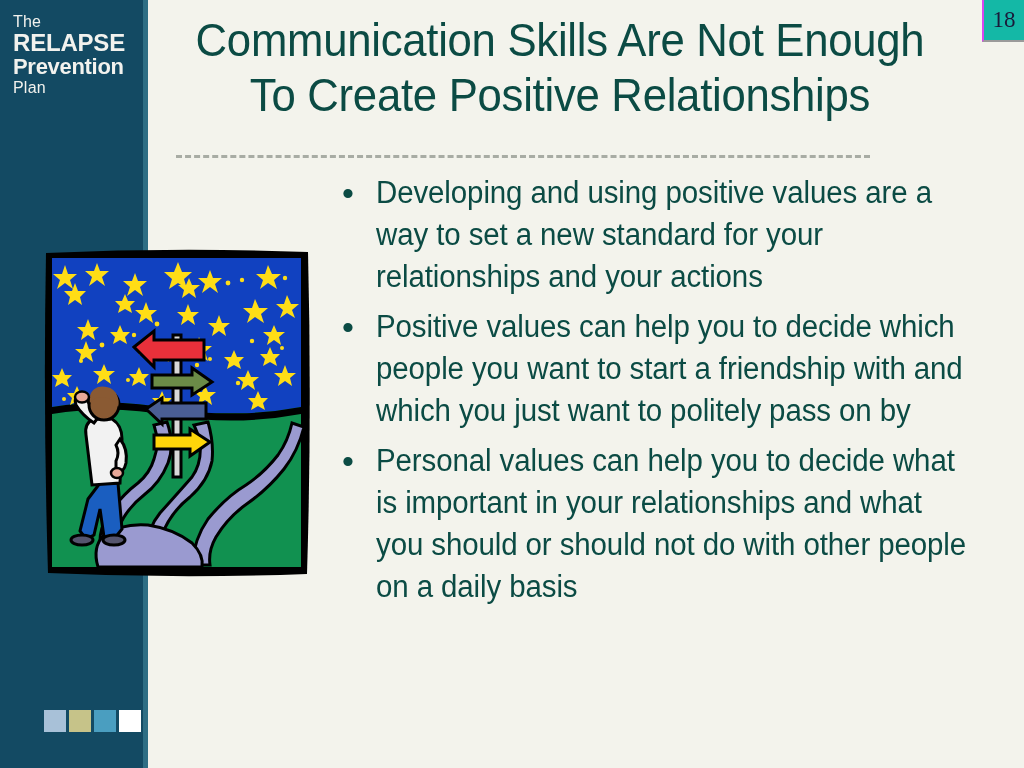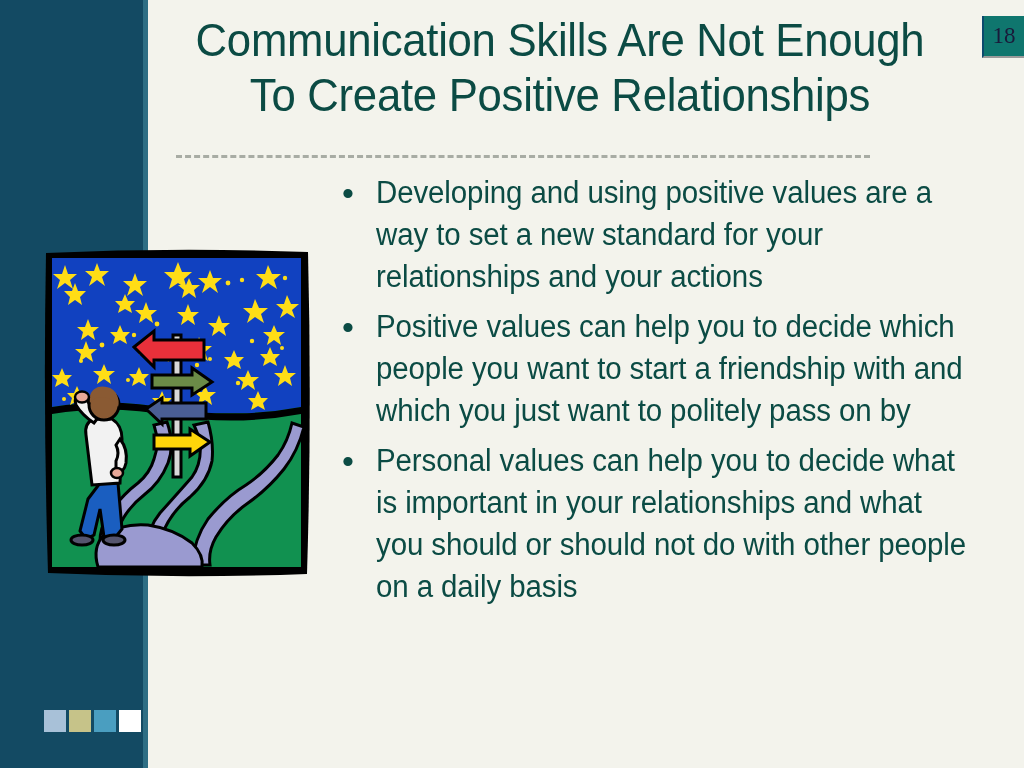--- a/index.html
+++ b/index.html
@@ -73,25 +73,25 @@
   }
   .swatch {
     width: 22px;
     height: 22px;
   }
 
   
   .slide-number {
     position: absolute;
     right: 0;
-    top: 16px;
+    top: 0;
     width: 40px;
     height: 40px;
-    background: #0f766e;
-    border-left: 2px solid #0c4a6e;
+    background: #14b8a6;
+    border-left: 2px solid #d946ef;
     border-bottom: 2px solid #9a9a9a;
     display: flex;
     align-items: center;
     justify-content: center;
     font-size: 23px;
     color: #1a1a3a;
     font-family: "Liberation Serif", serif;
   }
 
   
@@ -166,20 +166,26 @@
   .illus-wrap svg { display: block; }
 </style>
 </head>
 <body>
 
 <div class="slide">
 
   <div class="sidebar"></div>
   <div class="sidebar-edge"></div>
 
+  <div class="logo">
+    <div class="logo-the">The</div>
+    <div class="logo-relapse">RELAPSE</div>
+    <div class="logo-prevention">Prevention</div>
+    <div class="logo-plan">Plan</div>
+  </div>
 
   <div class="swatches">
     <div class="swatch" style="background:#a8c1d8"></div>
     <div class="swatch" style="background:#c6c389"></div>
     <div class="swatch" style="background:#4a9ec0"></div>
     <div class="swatch" style="background:#ffffff"></div>
   </div>
 
   <div class="slide-number">18</div>
 

